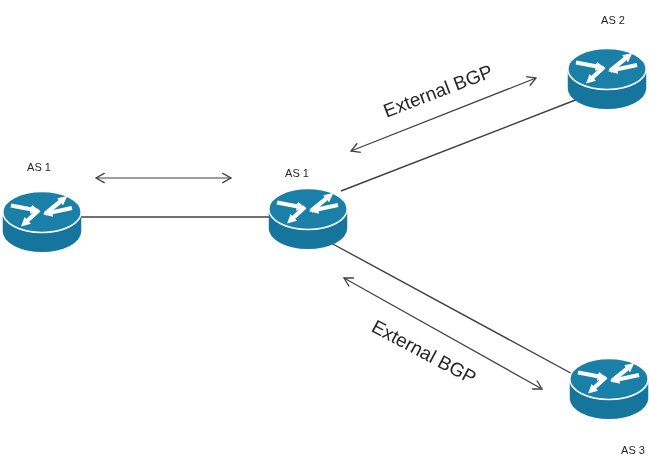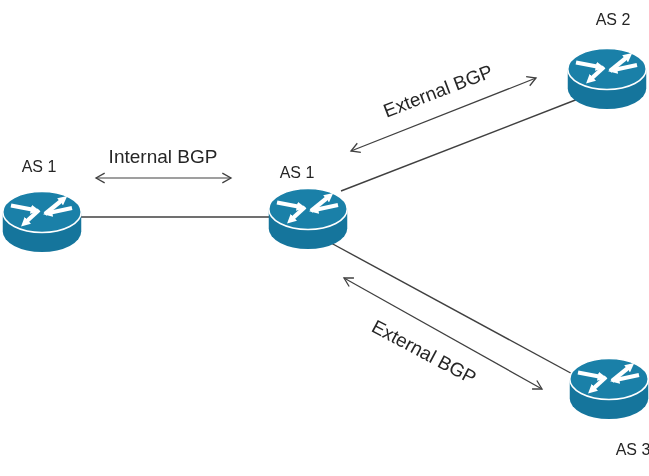--- a/index.html
+++ b/index.html
@@ -13,21 +13,21 @@
   .dbl{stroke:var(--line,#404040);stroke-width:1.2;fill:none;}
   .open-head{stroke:var(--line,#404040);stroke-width:1.2;fill:none;}
   .router-body{fill:var(--router_body,#15759C);}
   .router-top{fill:var(--router_top,#1A80A8);stroke:#ffffff;stroke-width:1.6;}
   .router-arrow{stroke:var(--router_arrow,#ffffff);stroke-width:4.2;fill:none;stroke-linecap:butt;}
   .tri-head{fill:var(--router_arrow,#ffffff);}
   .lbl{
     position:absolute;color:var(--text,#262626);white-space:nowrap;
     transform:translate(-50%,-50%);line-height:1;
   }
-  .as-label{font-size:16px;}
+  .as-label{font-size:11px;}
   .bgp-label{font-size:19px;}
   .rot-up{transform:translate(-50%,-50%) rotate(-21deg);}
   .rot-down{transform:translate(-50%,-50%) rotate(28deg);}
 </style>
 </head>
 <body>
 
 <div class="stage">
 
   <svg class="canvas" width="649" height="476" viewBox="0 0 649 476">
@@ -63,17 +63,16 @@
     <use href="#router-glyph" x="268" y="188"></use>
     <use href="#router-glyph" x="567" y="48"></use>
     <use href="#router-glyph" x="569" y="358"></use>
   </svg>
 
   <div class="lbl as-label" style="left:39px;top:167px;">AS 1</div>
   <div class="lbl as-label" style="left:297px;top:173px;">AS 1</div>
   <div class="lbl as-label" style="left:613px;top:20px;">AS 2</div>
   <div class="lbl as-label" style="left:633px;top:450px;">AS 3</div>
 
-  <div class="lbl bgp-label" style="left:163px;top:156px;">Internal BGP</div>
   <div class="lbl bgp-label rot-up" style="left:438px;top:91px;">External BGP</div>
   <div class="lbl bgp-label rot-down" style="left:424px;top:352px;">External BGP</div>
 
 </div>
 
 </body></html>

